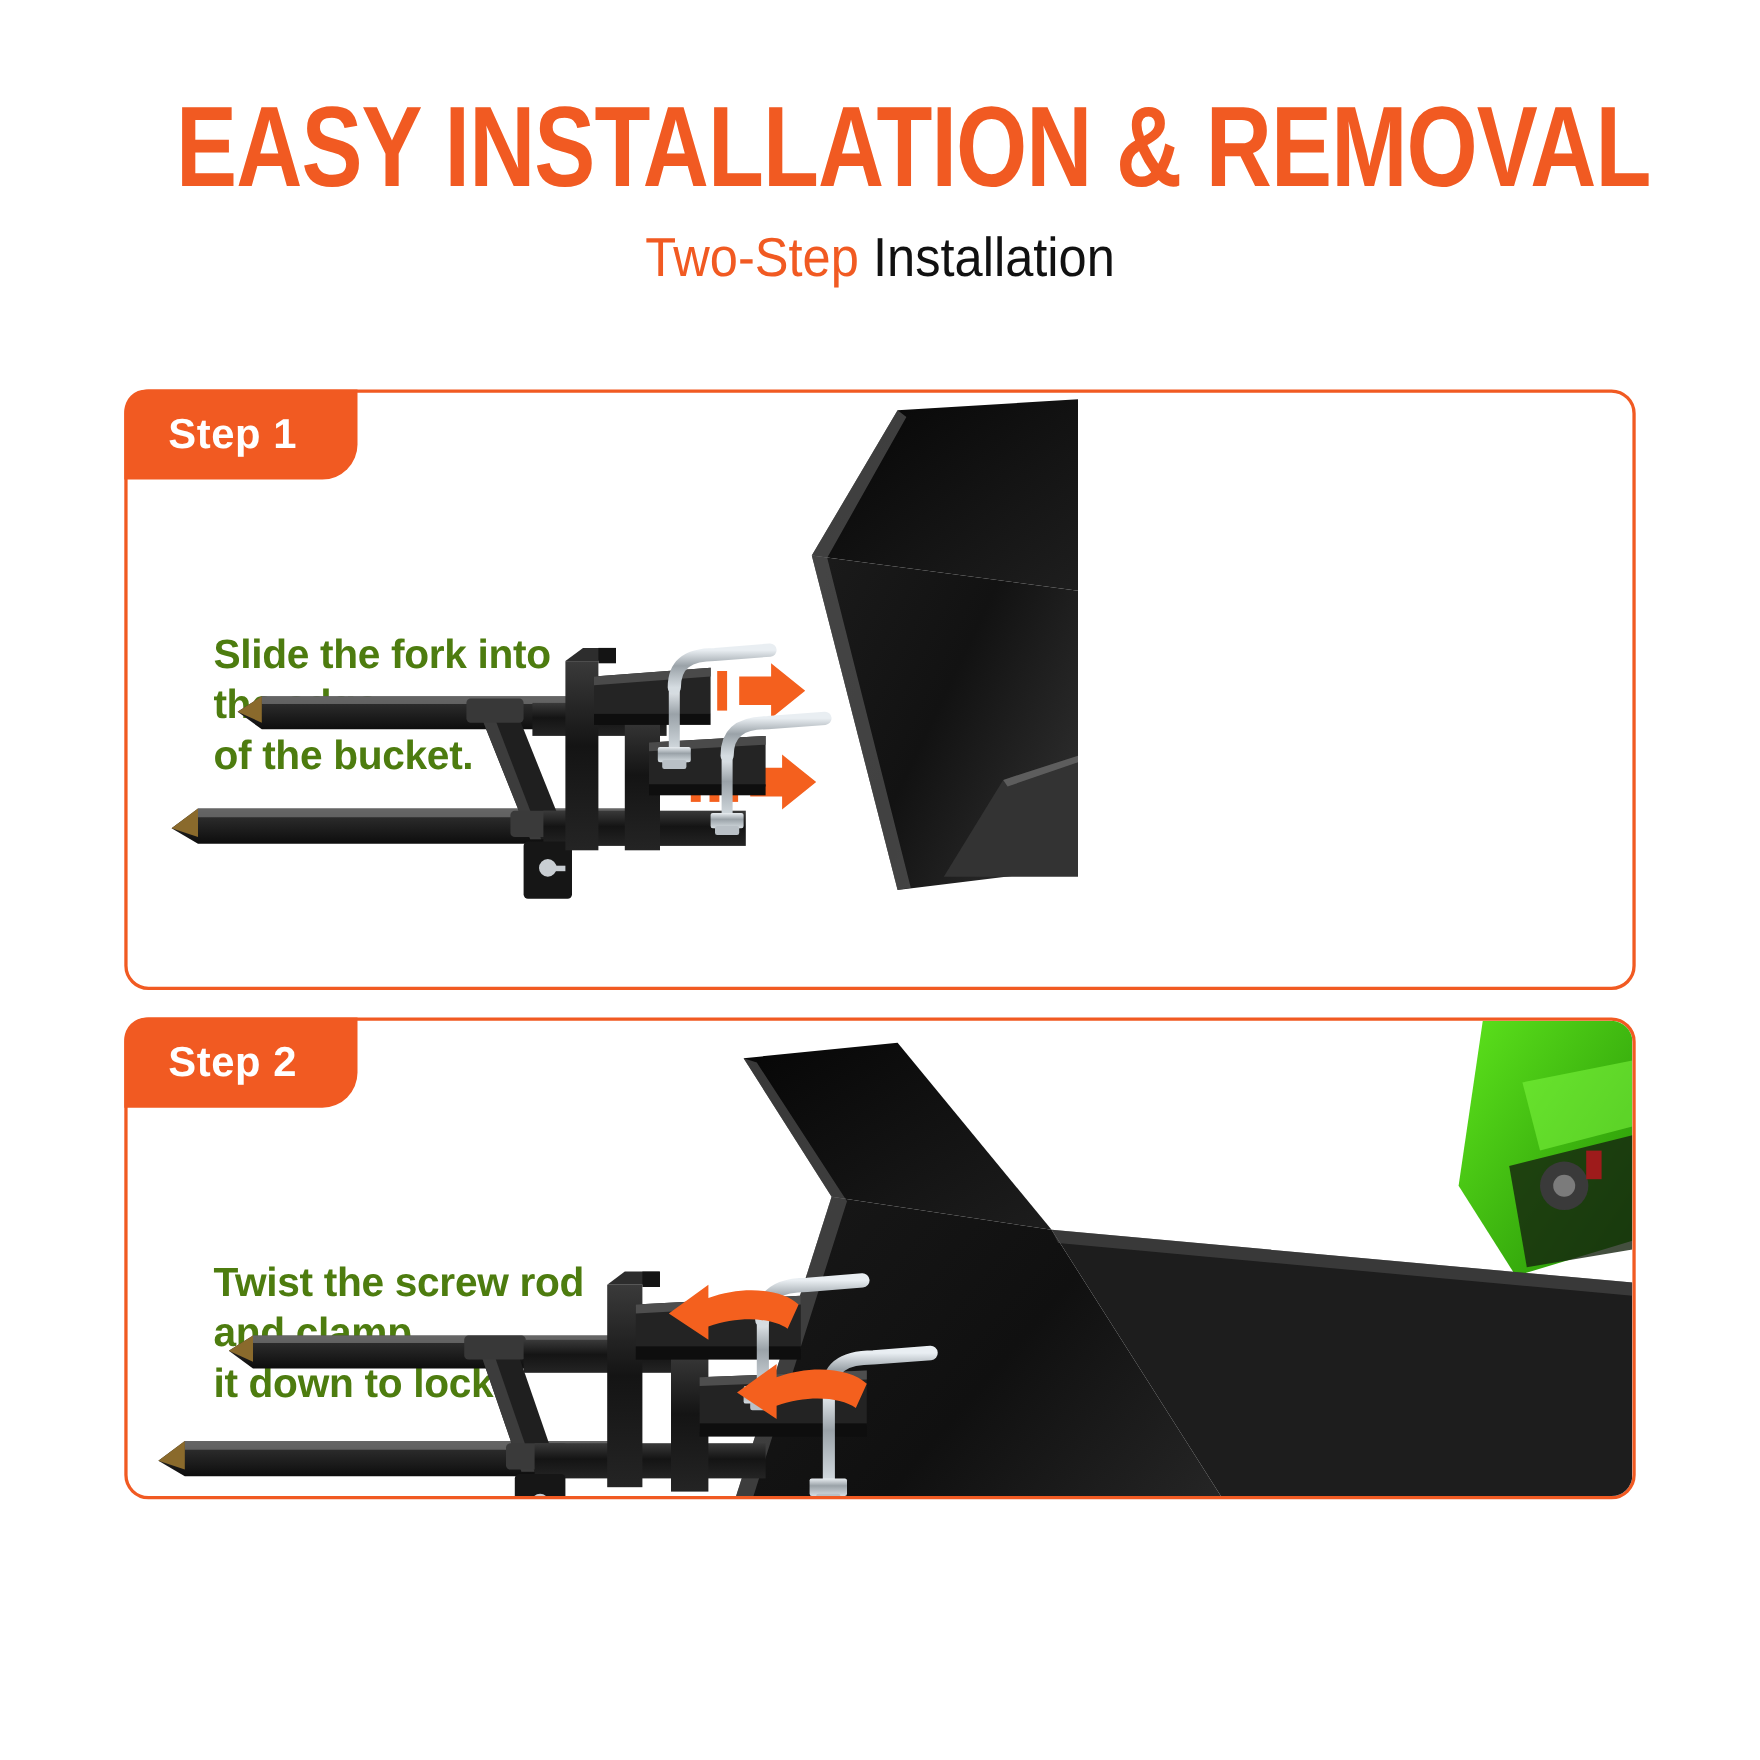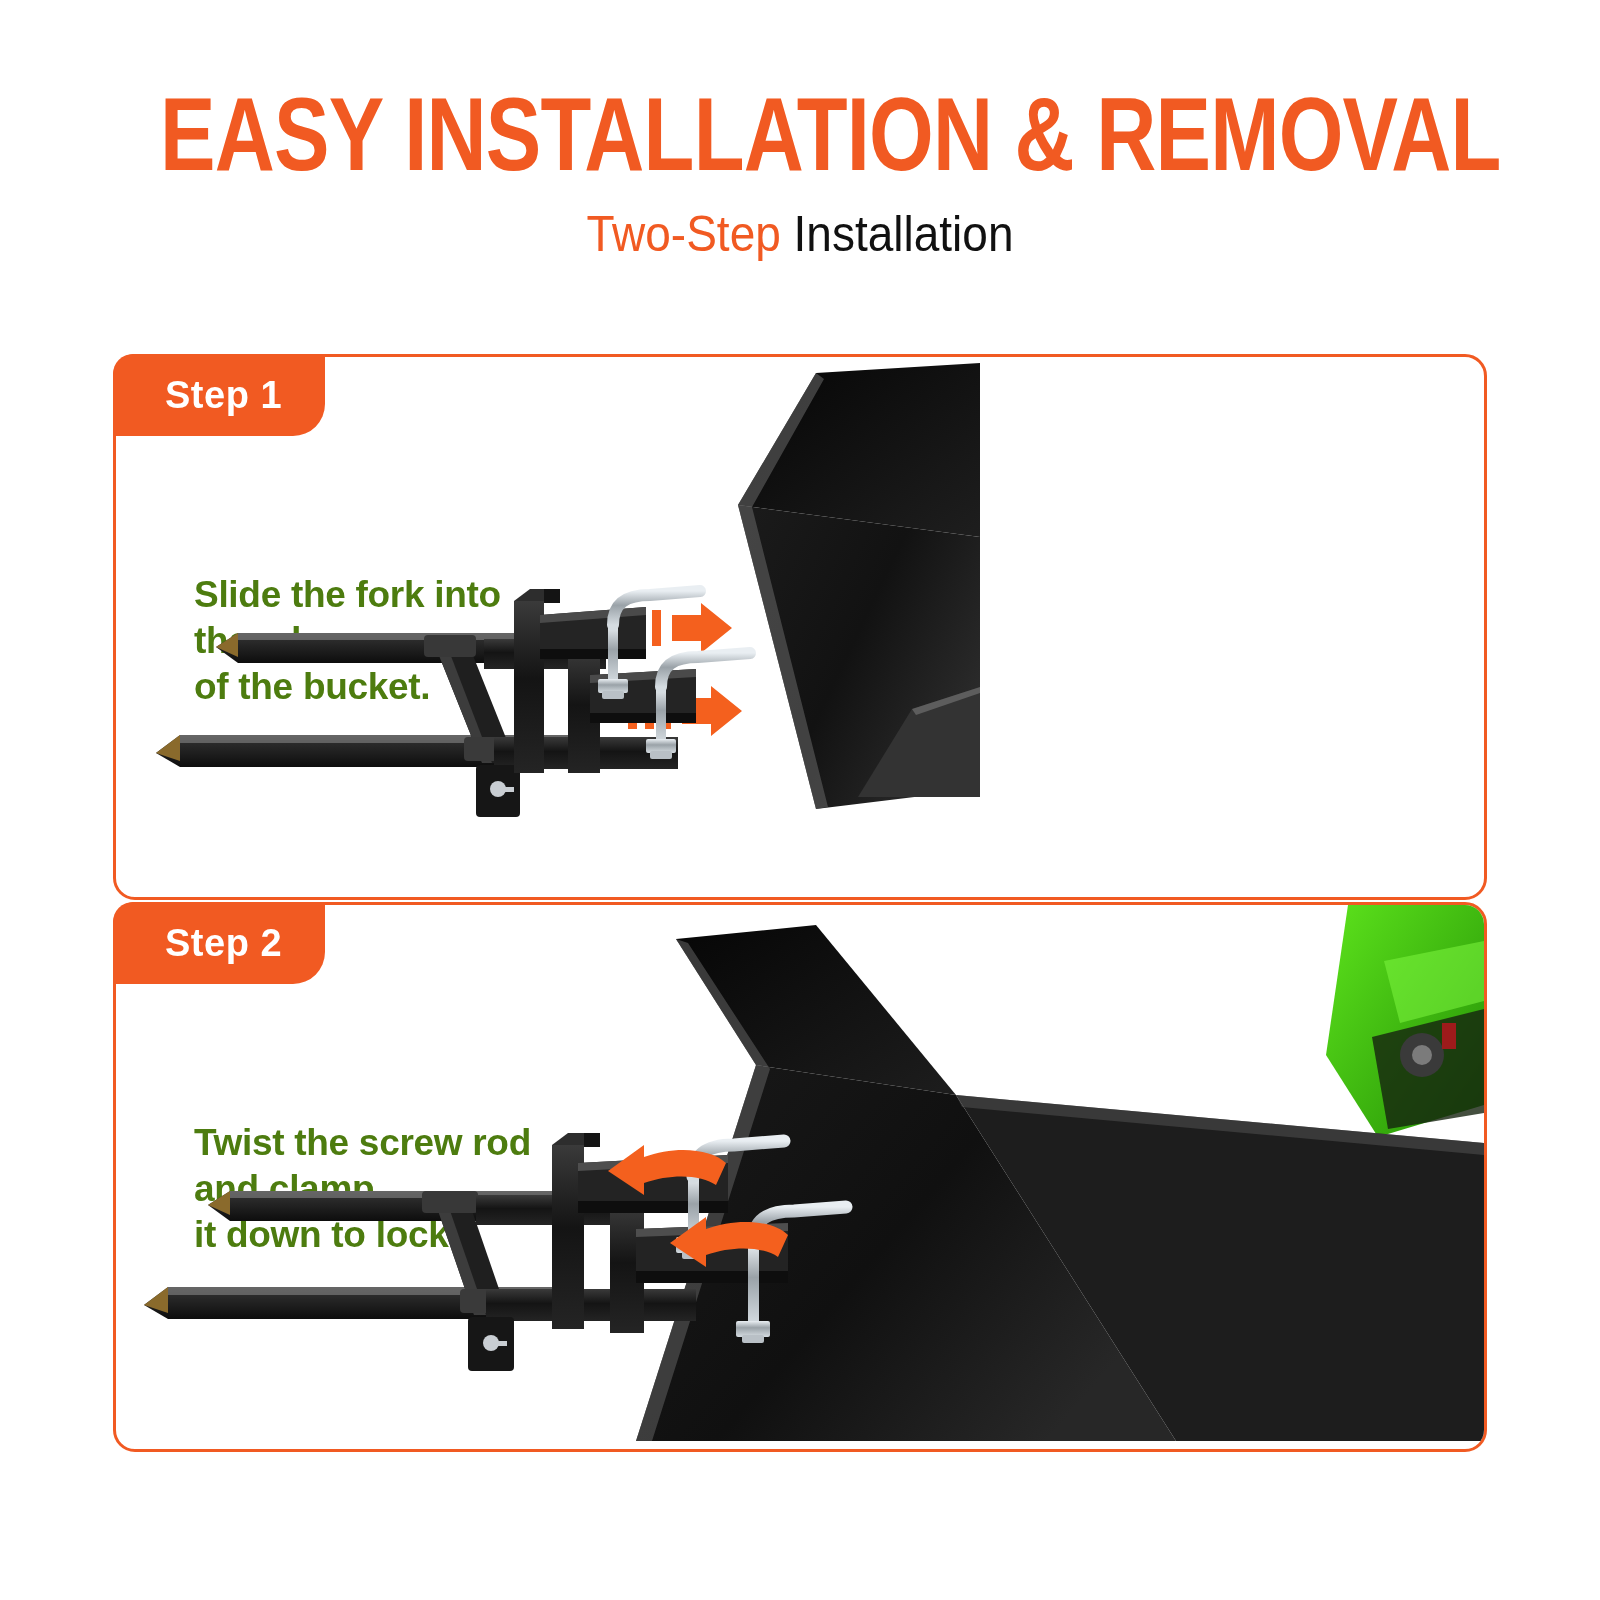--- a/index.html
+++ b/index.html
@@ -57,35 +57,35 @@
   .step-panel {
     position: absolute;
     left: 113px;
     width: 1374px;
     border: 3px solid #F15A22;
     border-radius: 22px;
     box-sizing: border-box;
     background: #ffffff;
   }
   #panel-step-1 { top: 354px;  height: 546px; }
-  #panel-step-2 { top: 902px;  height: 550px; }
+  #panel-step-2 { top: 925px;  height: 438px; }
 
   .step-tab {
     position: absolute;
     top: -3px;
     left: -3px;
     width: 212px;
     height: 82px;
     background: #F15A22;
     border-radius: 20px 0 32px 0;
     color: #ffffff;
     font-size: 38px;
     font-weight: bold;
     line-height: 82px;
-    padding-left: 52px;
+    padding-left: 40px;
     box-sizing: border-box;
     letter-spacing: 0.5px;
   }
 
   .step-text {
     position: absolute;
     left: 78px;
     font-size: 37px;
     font-weight: bold;
     color: #4d7c0f;

